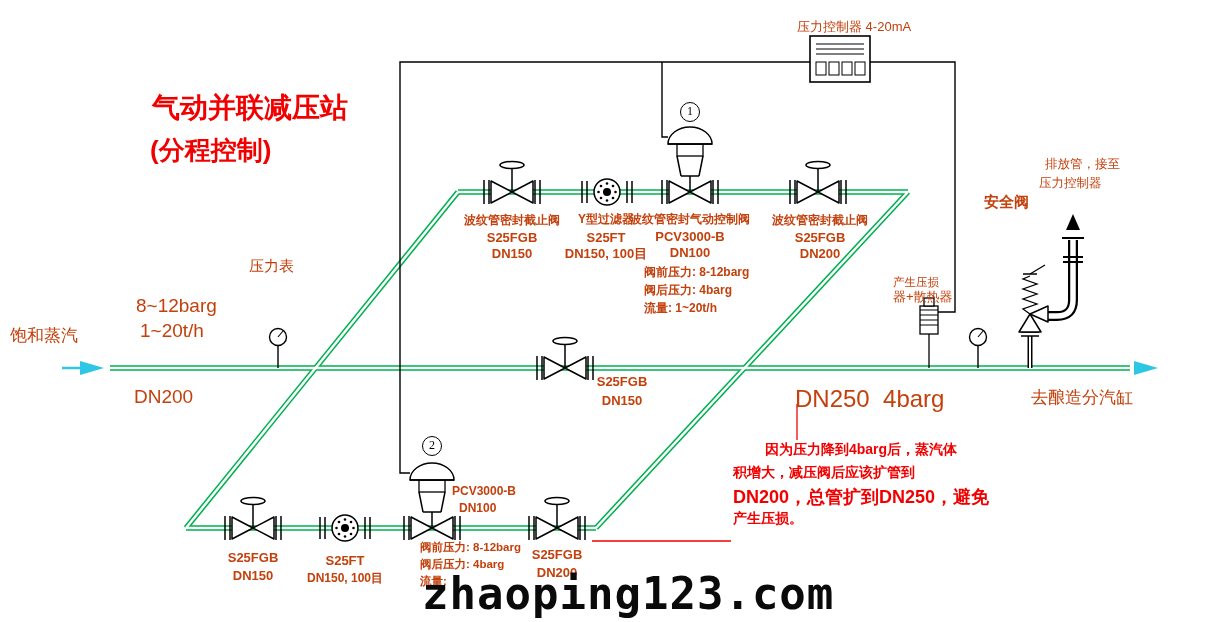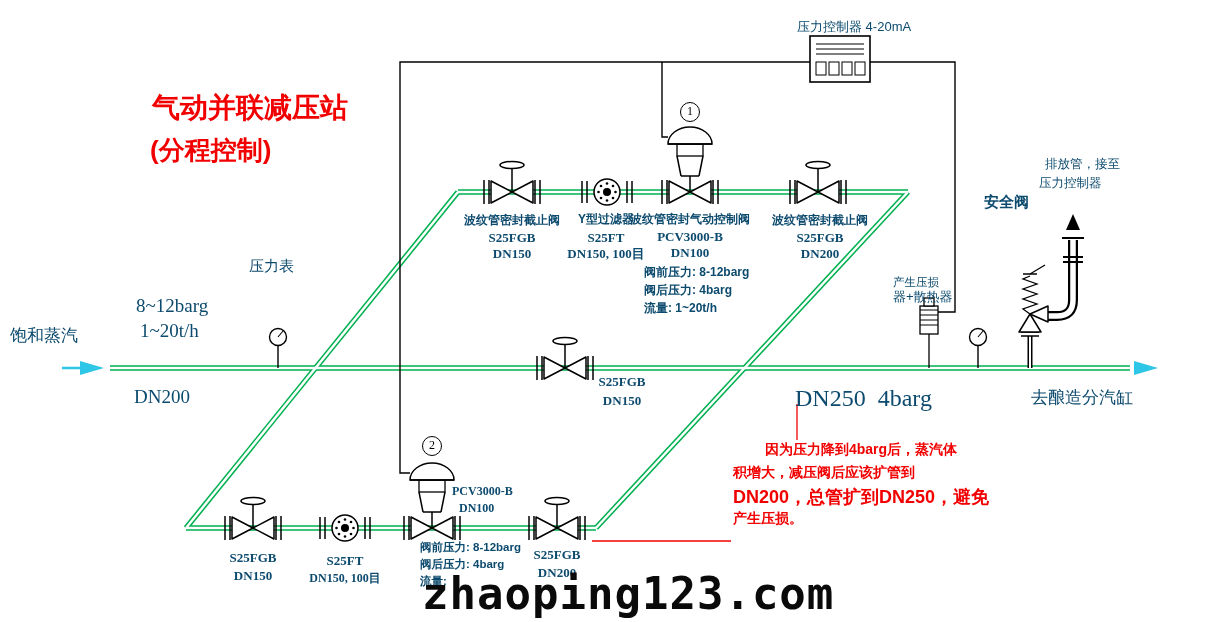--- a/index.html
+++ b/index.html
@@ -1,22 +1,22 @@
 <!DOCTYPE html>
 <html><head>
 <meta charset="utf-8">
 <style>
   *{margin:0;padding:0;box-sizing:border-box}
   html,body{background:#fff}
   .stage{position:relative;width:1230px;height:622px;background:#fff;overflow:hidden;
          font-family:"Liberation Sans",sans-serif}
   .stage svg{position:absolute;left:0;top:0}
-  .lbl{position:absolute;white-space:nowrap;color:#0c4a6e;line-height:1.15;z-index:3}
+  .lbl{position:absolute;white-space:nowrap;color:#c2410c;line-height:1.15;z-index:3}
   .ctr{transform:translateX(-50%)}
-  .serif{font-family:Liberation Serif, serif}
+  .serif{font-family:Liberation Sans, sans-serif}
   .b{font-weight:700}
   .red{color:#f20000}
   .pre{white-space:pre}
   .tag{position:absolute;width:20px;height:20px;border:1.6px solid #000;border-radius:50%;
        background:#fff;text-align:center;line-height:17px;font-size:12px;z-index:4;
        font-family:"Liberation Serif",serif}
   .watermark{position:absolute;left:422px;top:572px;z-index:6;color:#0a0a0a;
        font-family:"DejaVu Sans Mono",monospace;font-weight:700;font-size:44px;
        letter-spacing:1px;line-height:1}
 </style>

